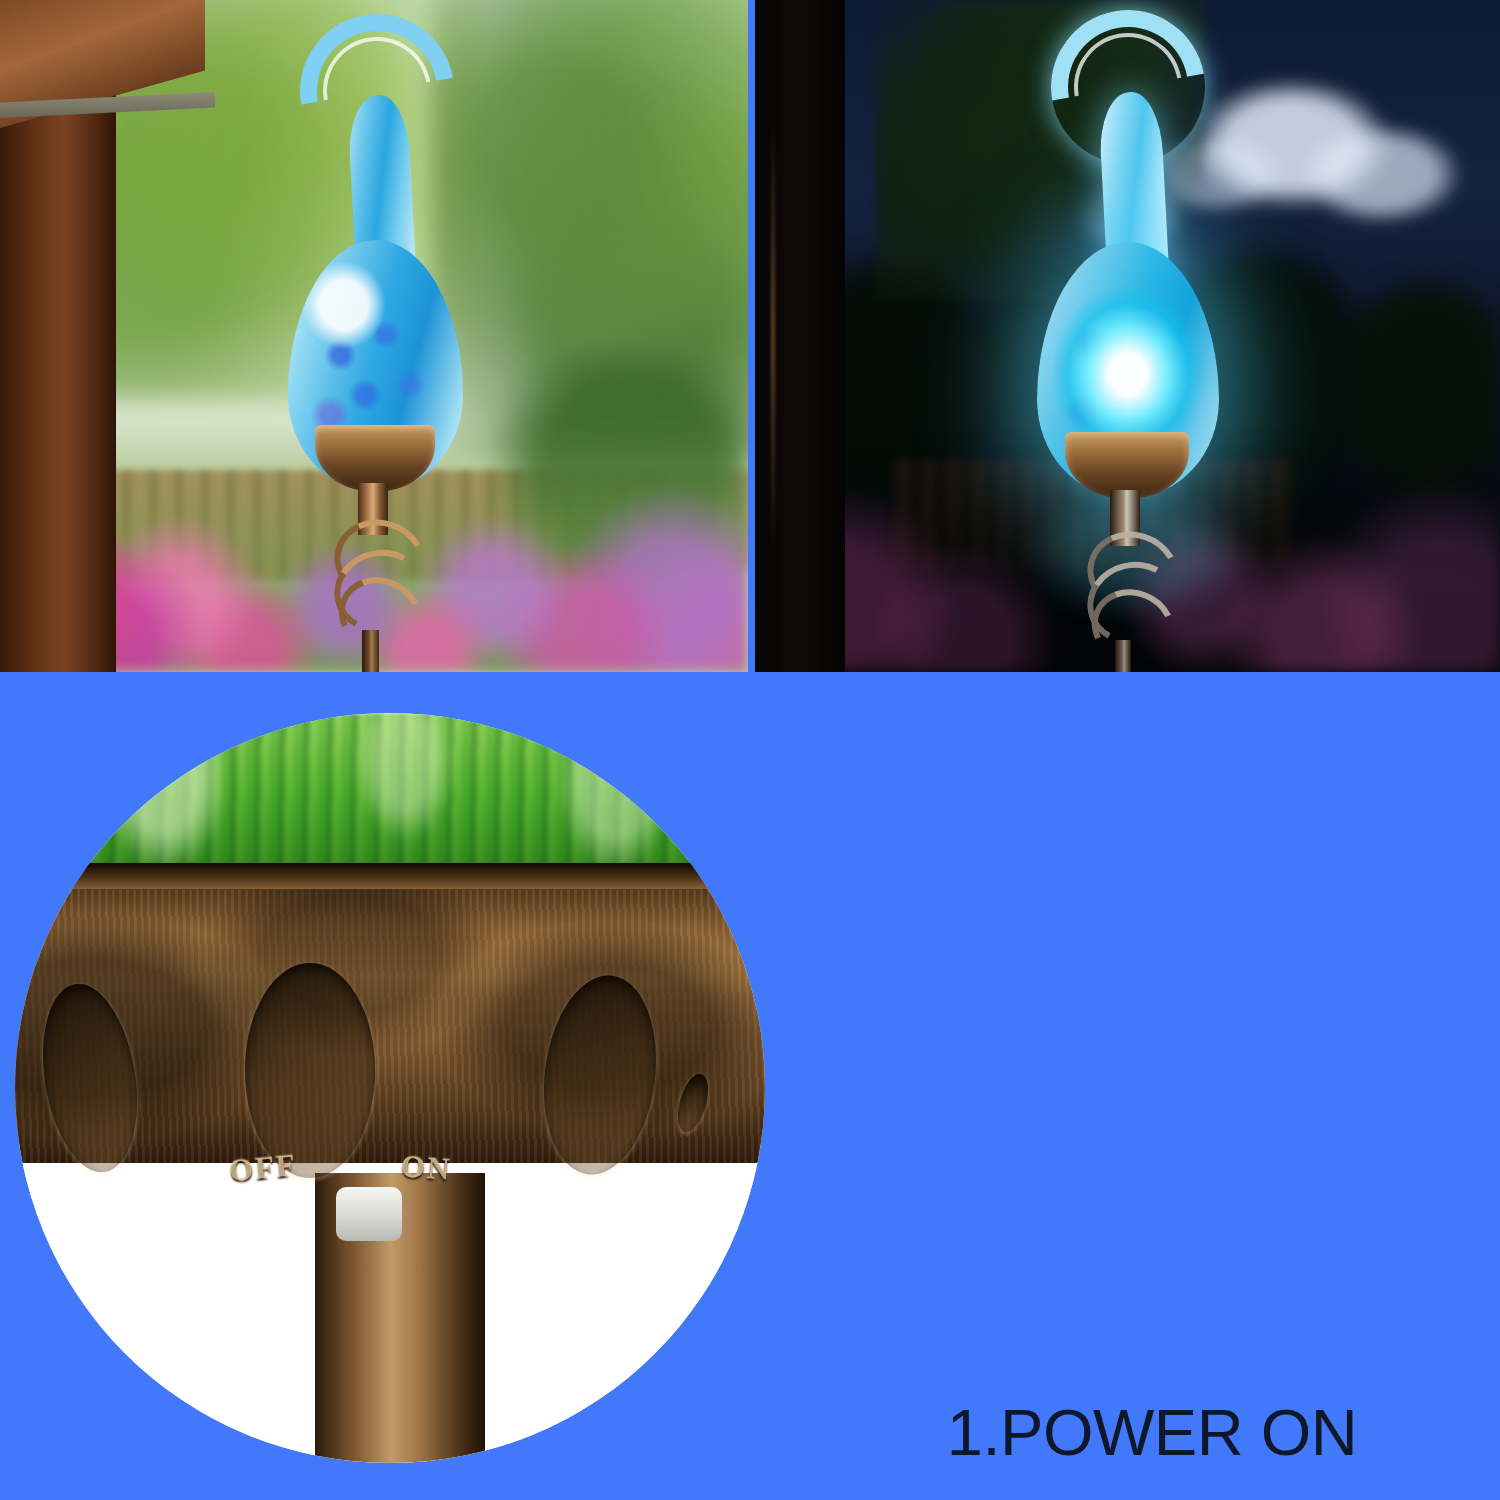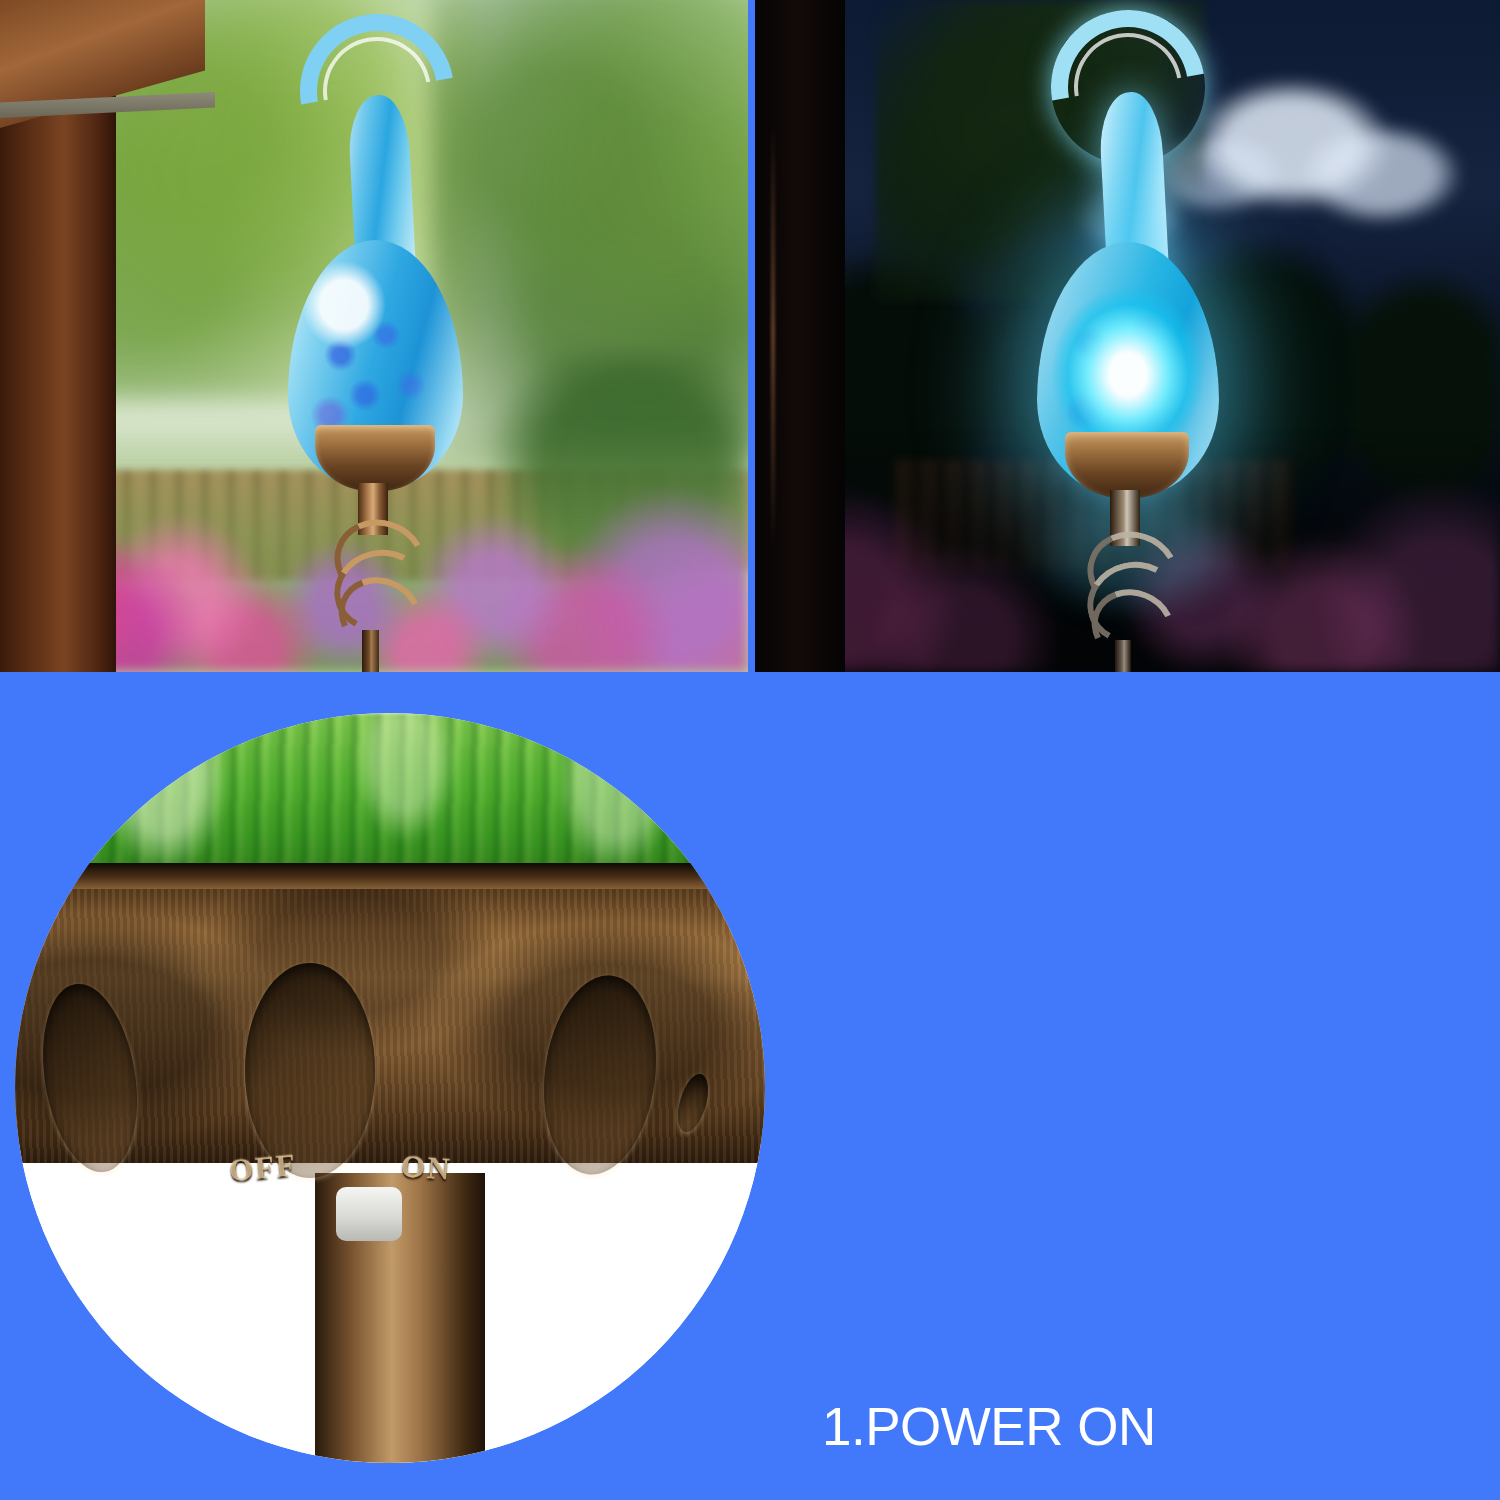--- a/index.html
+++ b/index.html
@@ -209,21 +209,21 @@
     background:linear-gradient(180deg,#f5f5f3 0%,#d9d9d5 55%,#b9b9b4 100%);}
   .c-offon{position:absolute;top:1108px;font-family:"Liberation Serif", serif;font-weight:bold;
     color:rgba(226,196,150,.8);font-size:31px;letter-spacing:2px;
     text-shadow:0 2px 2px rgba(25,14,5,.95), 0 -1px 1px rgba(255,235,200,.35);}
   .c-off{left:229px;transform:rotate(-5deg);}
   .c-on{left:401px;transform:rotate(4deg);}
 
   
   .steps{position:absolute;left:822px;top:728px;width:660px;}
   .step{margin-bottom:0;}
-  .step-h{font-size:53px;line-height:1.02;color:#ffffff;letter-spacing:-.5px;white-space:nowrap;}
+  .step-h{font-size:65px;line-height:1.02;color:#0f172a;letter-spacing:-.5px;white-space:nowrap;text-align:center;}
   .step-body{margin-top:8px;}
   .step-line{font-size:33px;line-height:1.0;color:#080808;
     border-bottom:2px solid #0b1030;display:block;padding-bottom:4px;margin-bottom:11px;white-space:nowrap;}
   .sp1{margin-bottom:60px;}
 </style>
 </head>
 <body>
 
 <div class="page">
 

